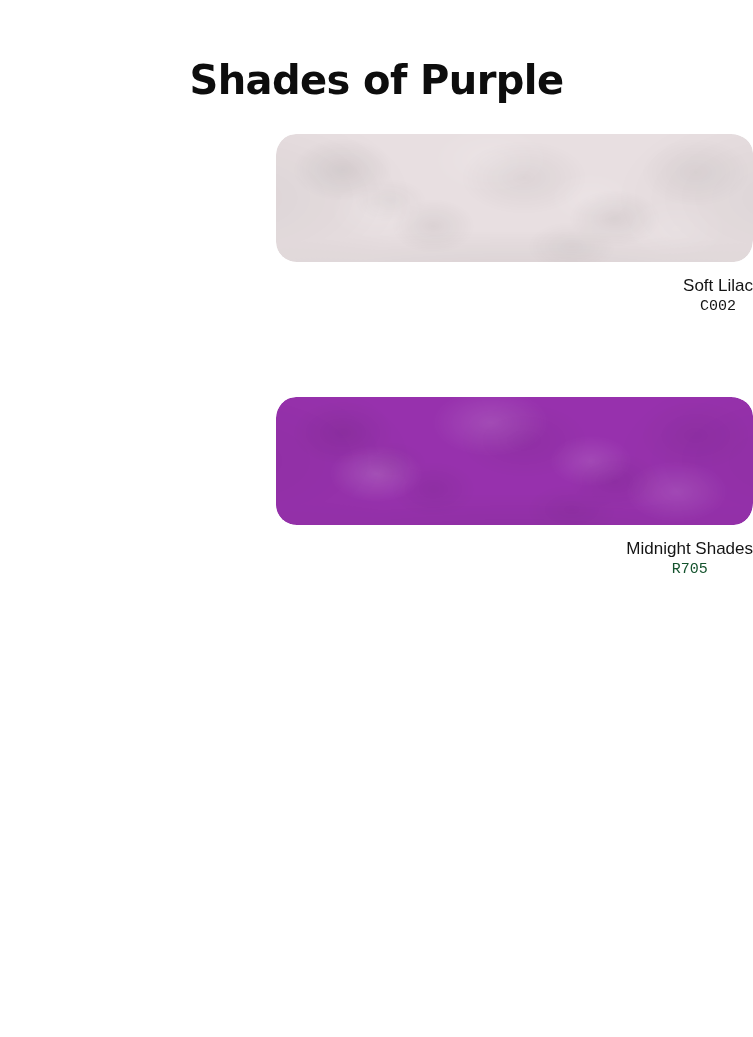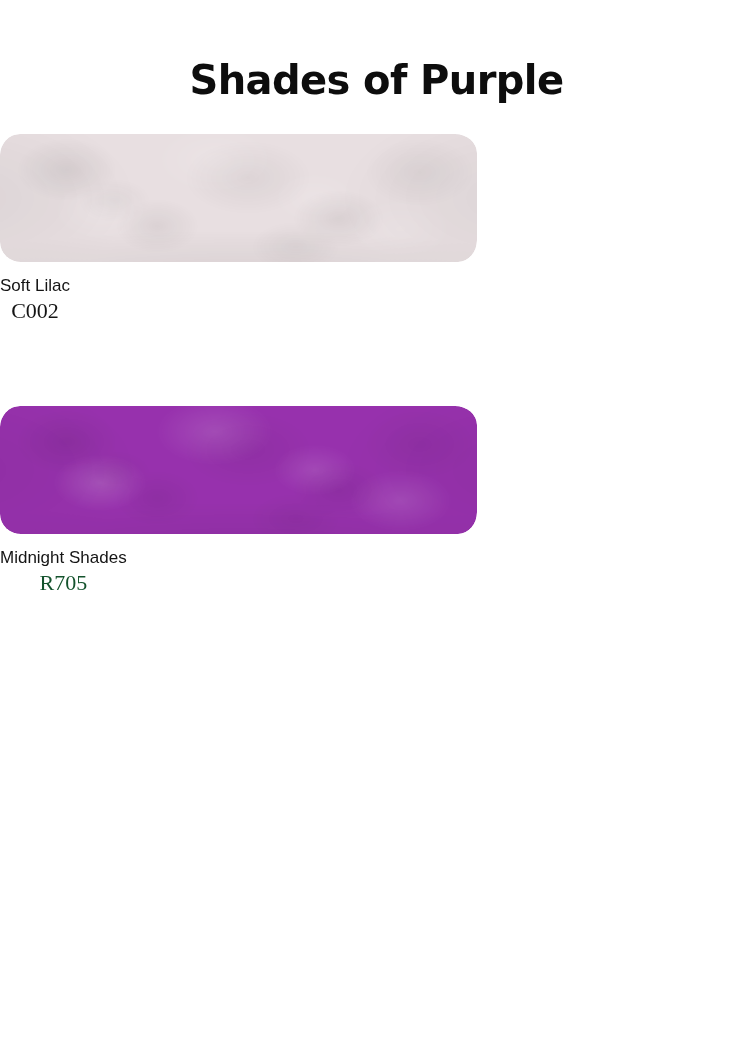--- a/index.html
+++ b/index.html
@@ -40,21 +40,21 @@
     margin-top: 32px;
     width: 100%;
     display: flex;
     flex-direction: column;
     align-items: center;
   }
   .swatch-entry {
     width: 100%;
     display: flex;
     flex-direction: column;
-    align-items: flex-start;
+    align-items: flex-end;
   }
   .swatch-block {
     position: relative;
     width: 477px;
     height: 128px;
     border-radius: 20px 22px 19px 21px / 21px 19px 22px 20px;
     overflow: hidden;
     isolation: isolate;
   }
   .swatch-base {
@@ -107,22 +107,22 @@
   }
   .swatch-name {
     display: block;
     font-family: "Liberation Sans", sans-serif;
     font-size: 17px;
     font-weight: 400;
     color: #141414;
   }
   .swatch-code {
     display: block;
-    font-family: Liberation Serif, serif;
-    font-size: 22px;
+    font-family: Liberation Mono, monospace;
+    font-size: 15px;
     font-weight: 400;
     color: #141414;
   }
   .gap-after {
     height: 27px;
   }
 </style>
 </head>
 <body>
 

